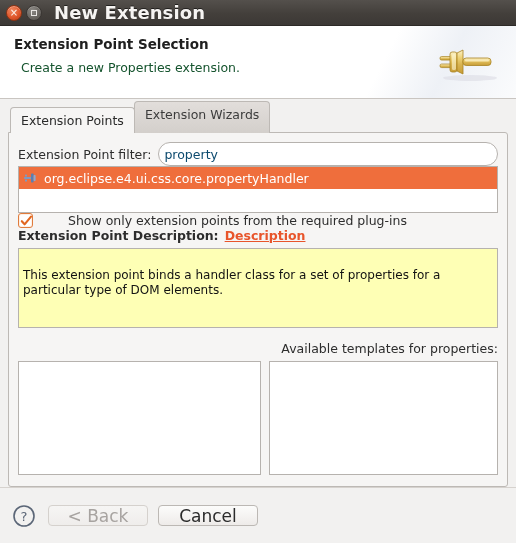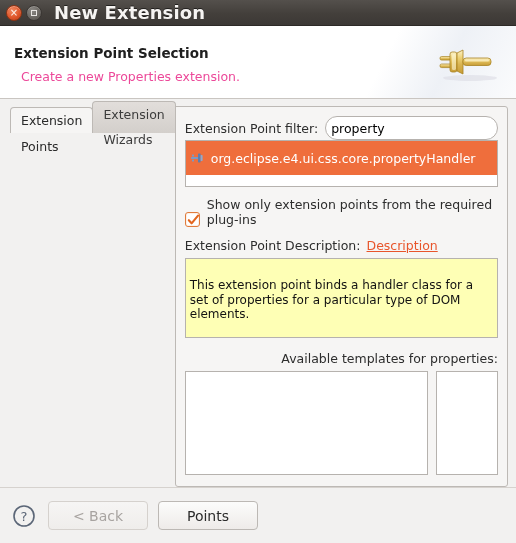--- a/index.html
+++ b/index.html
@@ -84,21 +84,21 @@
     text-shadow: 0 -1px 0 rgba(0,0,0,.55);
     letter-spacing: .1px;
   }
 
   
   .banner {
     flex: 0 0 73px;
     background: #ffffff;
     border-bottom: 1px solid #c9c5c1;
     position: relative;
-    padding: 17px 14px 0 14px;
+    padding: 8px 14px 0 14px;
     box-sizing: border-box;
     overflow: hidden;
   }
   .banner-sheen {
     position: absolute;
     right: -10px;
     top: -30px;
     width: 230px;
     height: 140px;
     background: linear-gradient(125deg, rgba(255,255,255,0) 40%, #eef1f6 62%, #ffffff 100%);
@@ -108,39 +108,39 @@
   .banner-title {
     position: relative;
     font-size: 13.5px;
     font-weight: bold;
     color: #202020;
     margin: 2px 0 0 0;
   }
   .banner-sub {
     position: relative;
     font-size: 12.5px;
-    color: #ec4899;
+    color: #14532d;
     margin: 8px 0 0 7px;
   }
   .banner-icon {
     position: absolute;
     right: 14px;
     top: 12px;
     width: 72px;
     height: 48px;
   }
 
   
   .body-area {
     flex: 1 1 auto;
     background: #f2f1f0;
     padding: 8px 8px 0 8px;
     box-sizing: border-box;
     display: flex;
-    flex-direction: row;
+    flex-direction: column;
     min-height: 0;
   }
 
   
   .tabstrip {
     display: flex;
     align-items: flex-end;
     height: 26px;
     flex: 0 0 26px;
     padding-left: 2px;
@@ -196,36 +196,36 @@
     margin-right: 7px;
     white-space: nowrap;
   }
   .filter-input {
     flex: 1 1 auto;
     height: 24px;
     border: 1px solid #b6b2ae;
     border-radius: 12px;
     background: #ffffff;
     font-size: 12.5px;
-    color: #000000;
+    color: #0c4a6e;
     padding: 0 5px;
     box-sizing: border-box;
     font-family: inherit;
     outline: none;
   }
 
   .ep-list {
     flex: 0 0 47px;
     border: 1px solid #b6b2ae;
     background: #ffffff;
     box-sizing: border-box;
     overflow: hidden;
   }
   .ep-row {
-    height: 34px;
+    height: 22px;
     display: flex;
     align-items: center;
     padding: 0 4px;
     box-sizing: border-box;
     font-size: 12.5px;
   }
   .ep-row.selected {
     background: #ef6e3c;
     color: #ffffff;
   }
@@ -234,21 +234,21 @@
     height: 16px;
     margin-right: 5px;
     flex: 0 0 16px;
     position: relative;
   }
 
   .check-row {
     display: flex;
     align-items: flex-end;
     flex: 0 0 auto;
-    margin-top: 10px;
+    gap: 28px;
   }
   .checkbox {
     width: 15px;
     height: 15px;
     border: 1px solid #e07b3c;
     border-radius: 3px;
     background: #ffffff;
     box-sizing: border-box;
     position: relative;
     margin-right: 7px;
@@ -257,22 +257,22 @@
   }
   .checkbox svg { position: absolute; left: 1px; top: 0px; }
   .check-label {
     font-size: 12.5px;
     color: #2d2d2d;
   }
 
   .desc-label-row {
     display: flex;
     align-items: baseline;
-    margin-top: 11px;
     flex: 0 0 auto;
+    font-weight: bold;
   }
   .desc-label {
     font-size: 12.5px;
     color: #2d2d2d;
   }
   .desc-link {
     font-size: 12.5px;
     color: #e8552b;
     text-decoration: underline;
     margin-left: 6px;
@@ -327,26 +327,26 @@
     box-sizing: border-box;
   }
   .help-btn {
     width: 24px;
     height: 24px;
     margin-right: 12px;
     flex: 0 0 24px;
     cursor: pointer;
   }
   .btn {
-    height: 29px;
+    height: 21px;
     min-width: 100px;
     border-radius: 4px;
     border: 1px solid #bcb8b4;
     background: linear-gradient(to bottom, #fcfcfb 0%, #eeebe9 100%);
-    font-size: 14px;
+    font-size: 17px;
     color: #2b2b2b;
     font-family: inherit;
     margin-right: 10px;
     cursor: pointer;
     padding: 0 10px;
     box-sizing: border-box;
   }
   .btn.disabled {
     color: #a7a3a0;
     background: linear-gradient(to bottom, #f6f5f4 0%, #efedeb 100%);
@@ -467,16 +467,16 @@
   </div>
 
   <div class="buttonbar">
     <span class="help-btn">
       <svg viewBox="0 0 24 24" width="24" height="24">
         <circle cx="12" cy="12" r="10" fill="none" stroke="#5b6677" stroke-width="1.6"></circle>
         <text x="12" y="17" text-anchor="middle" font-size="13" font-family="DejaVu Sans, sans-serif" fill="#5b6677">?</text>
       </svg>
     </span>
     <button class="btn disabled">&lt; Back</button>
-    <button class="btn">Points</button>
+    <button class="btn">Cancel</button>
   </div>
 
 </div>
 
 </body></html>

